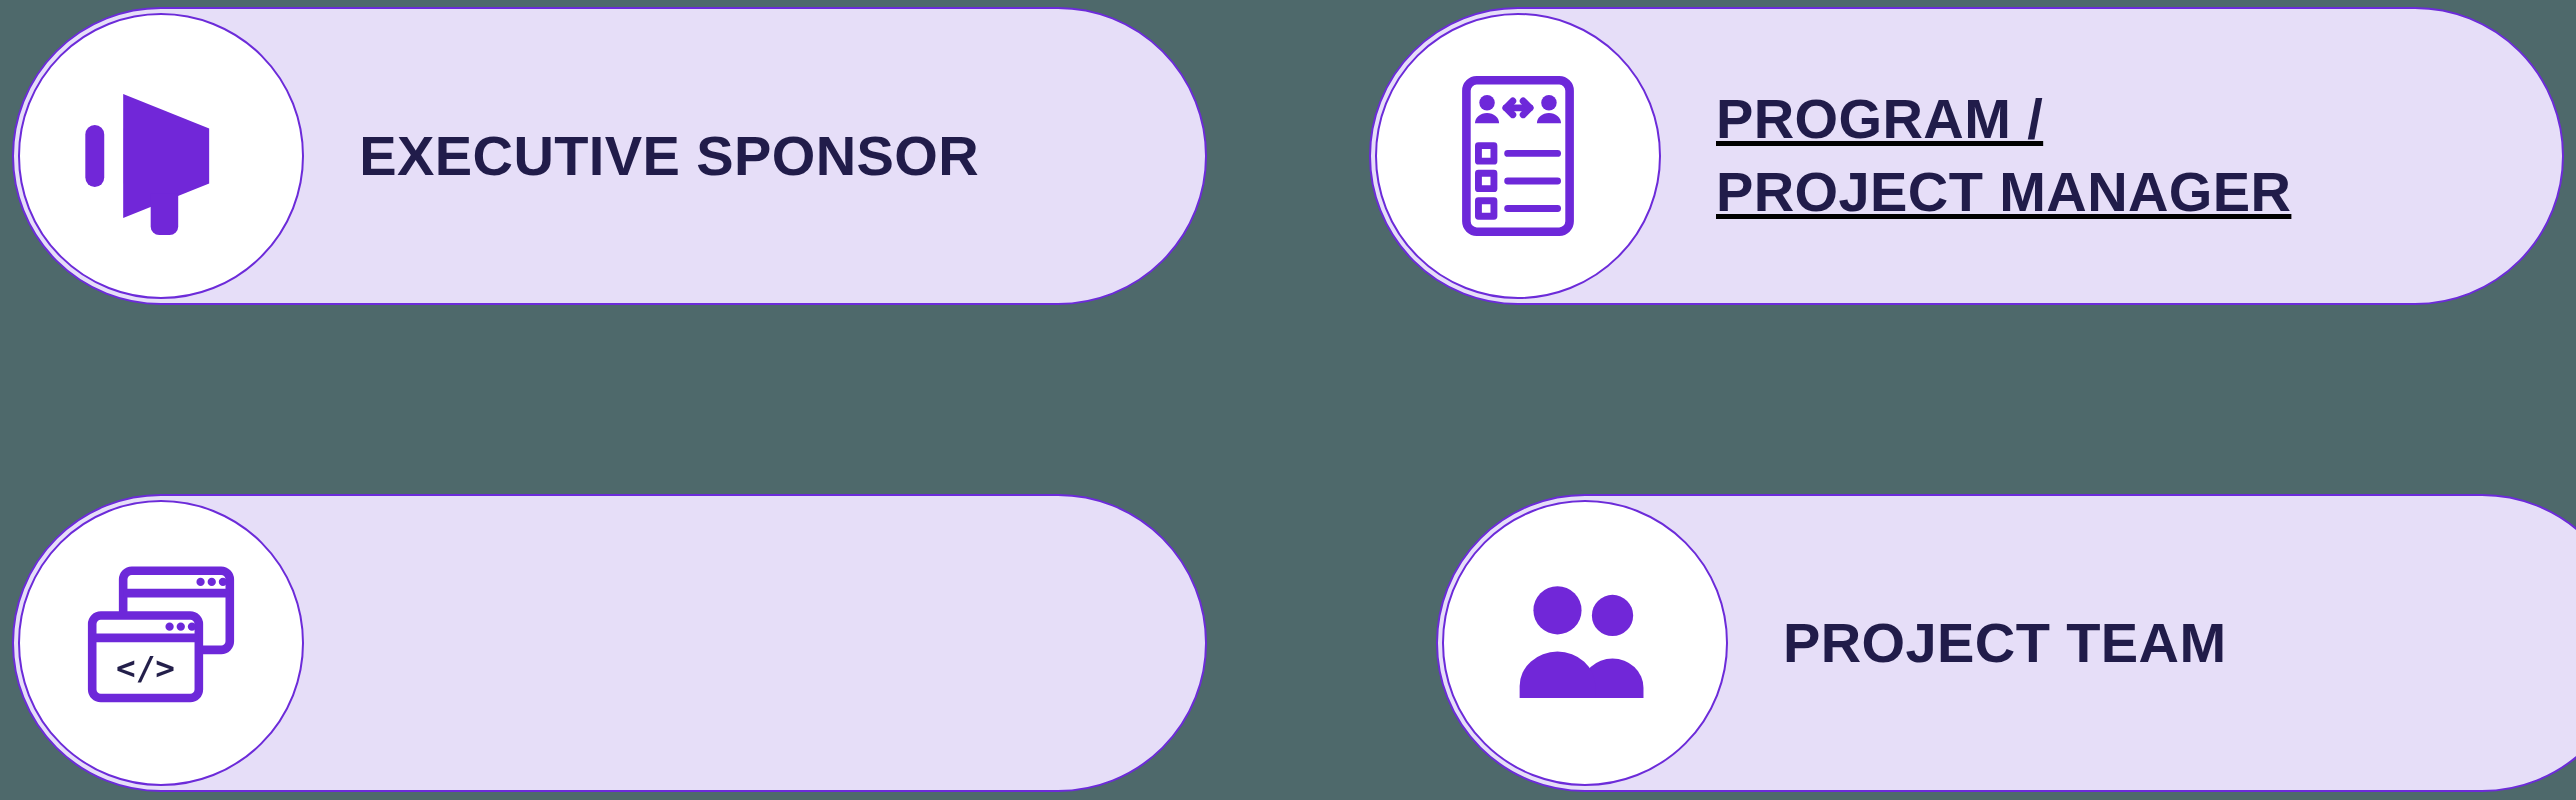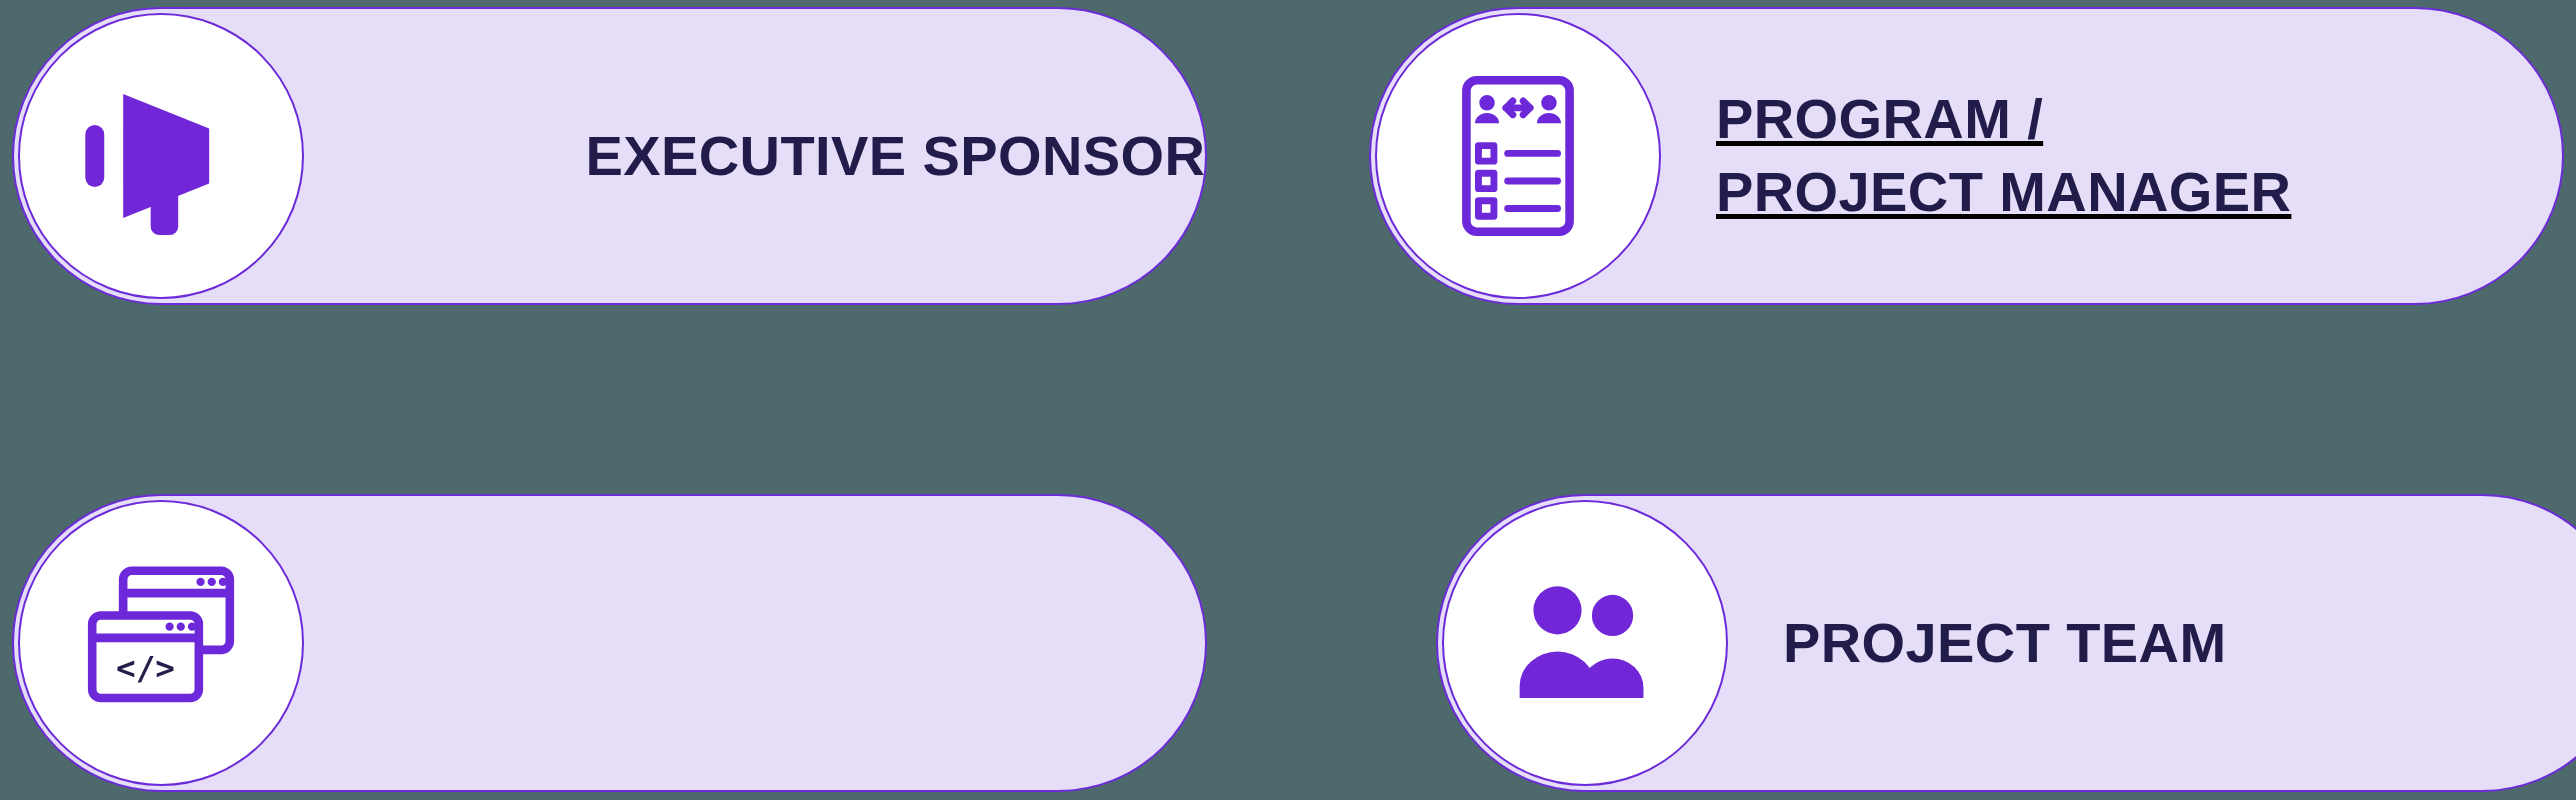--- a/index.html
+++ b/index.html
@@ -19,21 +19,21 @@
     position: absolute;
     width: 1195px;
     height: 298px;
     background: #e6def8;
     border: 2.6px solid #6c2bd9;
     border-radius: 149px;
     box-sizing: border-box;
     display: flex;
     align-items: center;
   }
-  .card-tl { left: 12.3px;   top: 7px; justify-content: flex-end; }
+  .card-tl { left: 12.3px;   top: 7px; }
   .card-tr { left: 1369px; top: 7px; text-decoration: underline; }
   .card-bl { left: 12.3px;   top: 494px; }
   .card-br { left: 1436px; top: 494px; }
 
   .icon-circle {
     position: absolute;
     left: 3.5px;
     top: 3.5px;
     width: 286px;
     height: 286px;

